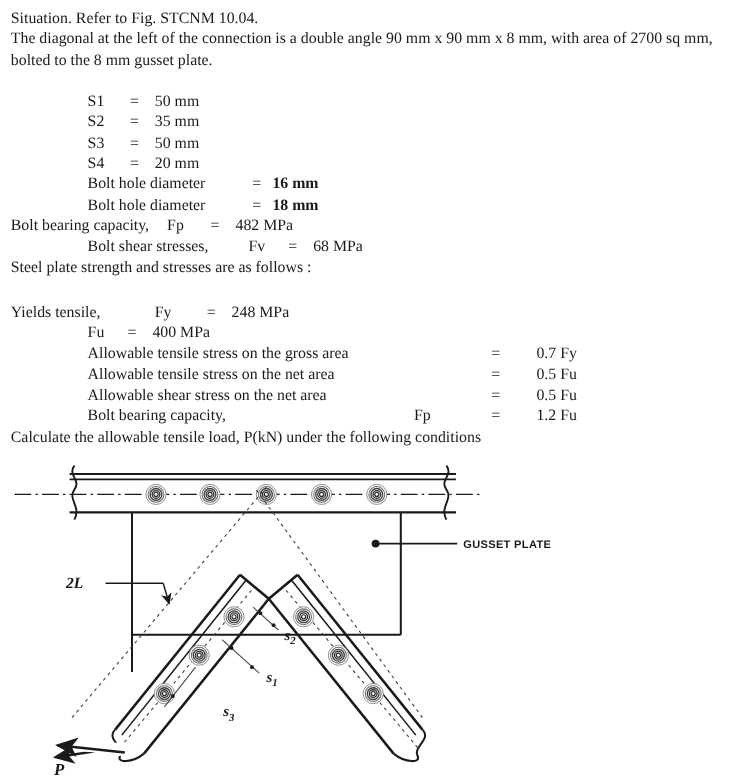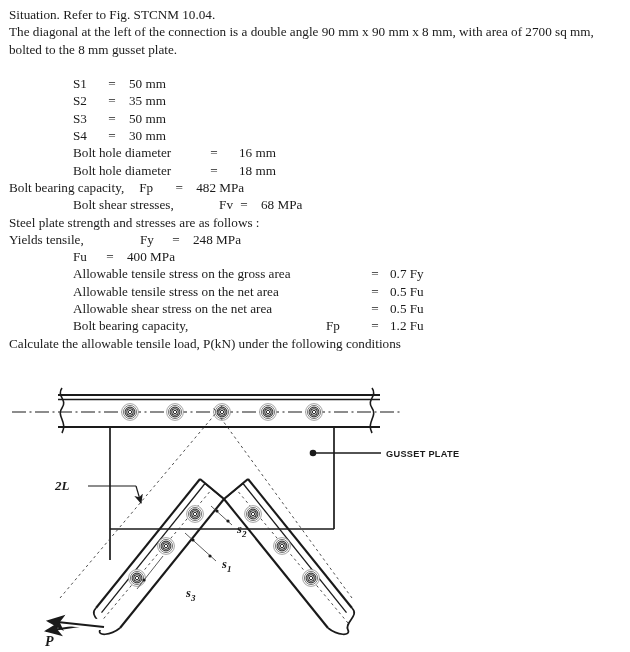--- a/index.html
+++ b/index.html
@@ -58,29 +58,29 @@
   .lbl  { display: inline-block; }
   .eq   { display: inline-block; width: 22px; text-align: center; }
   .val  { display: inline-block; }
 
   
   .dimrow .lbl { width: 28px; }
   .dimrow .val { margin-left: 6px; }
 
   
   .bhrow .lbl { width: 130px; }
-  .bhrow .val { margin-left: 14px; }
+  .bhrow .val { margin-left: 2px; font-weight: bold; }
 
   
   .strow .lbl  { display:inline-block; }
   .strow .sym  { display:inline-block; text-align:left; }
   .strow .val  { margin-left: 6px; }
 
   
-  .allow { display: flex; align-items: baseline; }
+  .allow { display: flex; align-items: baseline; gap: 19px; }
   .allow .lbl { display:inline-block; width: 253px; }
   .allow .sym { display:inline-block; width: 40px; }
   .allow .eq  { width: 18px; text-align: center; }
   .allow .val { margin-left: 6px; }
 
   
   #figure {
     position: absolute;
     left: 0;
     top: 378px;
@@ -129,21 +129,21 @@
 
     <div class="line row dimrow ind1">
       <span class="lbl">S3</span>
       <span class="eq">=</span>
       <span class="val">50 mm</span>
     </div>
 
     <div class="line row dimrow ind1">
       <span class="lbl">S4</span>
       <span class="eq">=</span>
-      <span class="val">30 mm</span>
+      <span class="val">20 mm</span>
     </div>
 
     <div class="line row bhrow ind1">
       <span class="lbl">Bolt hole diameter</span>
       <span class="eq">=</span>
       <span class="val">16 mm</span>
     </div>
 
     <div class="line row bhrow ind1">
       <span class="lbl">Bolt hole diameter</span>
@@ -153,30 +153,30 @@
 
     <div class="line row strow ind0">
       <span class="lbl">Bolt bearing capacity,</span>
       <span class="sym" style="width:44px; text-align:center;">Fp</span>
       <span class="eq">=</span>
       <span class="val">482 MPa</span>
     </div>
 
     <div class="line row strow ind1">
       <span class="lbl" style="width:134px;">Bolt shear stresses,</span>
-      <span class="sym" style="width:26px;text-align:right;">Fv</span>
+      <span class="sym" style="width:26px;">Fv</span>
       <span class="eq">=</span>
       <span class="val">68 MPa</span>
     </div>
 
     <div class="line ind0">Steel plate strength and stresses are as follows :</div>
 
     <div class="line row strow ind0">
       <span class="lbl" style="width:120px;">Yields tensile,</span>
-      <span class="sym" style="width:36px; text-align:center;">Fy</span>
+      <span class="sym" style="width:36px; text-align:left;margin-top:20px;">Fy</span>
       <span class="eq">=</span>
       <span class="val">248 MPa</span>
     </div>
 
     <div class="line row strow ind1">
       <span class="sym" style="width:26px;">Fu</span>
       <span class="eq">=</span>
       <span class="val">400 MPa</span>
     </div>
 

